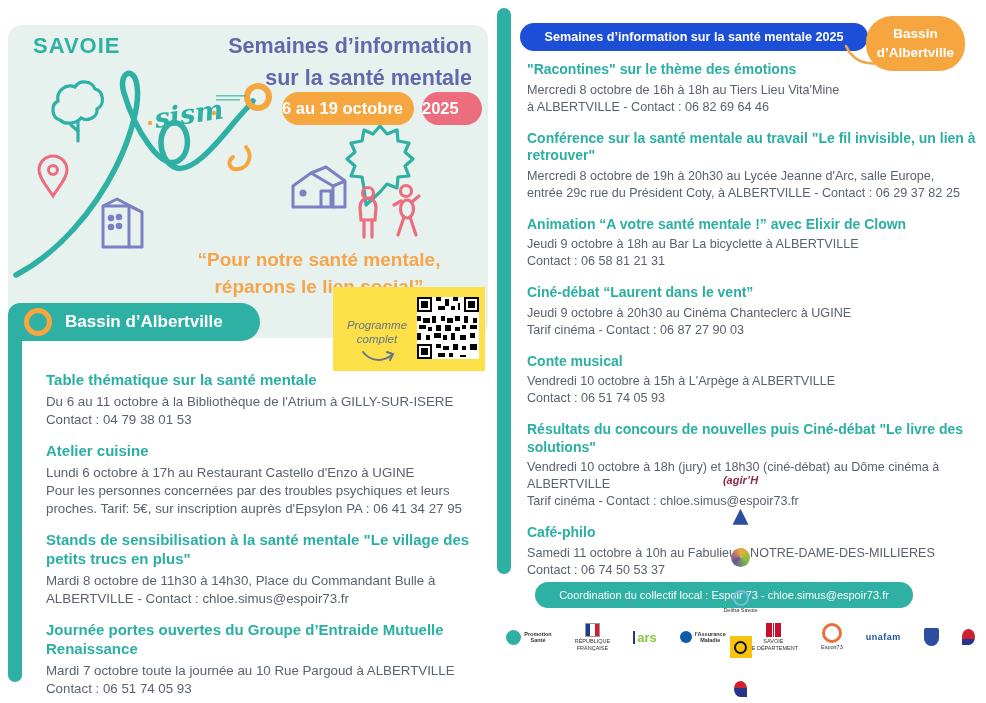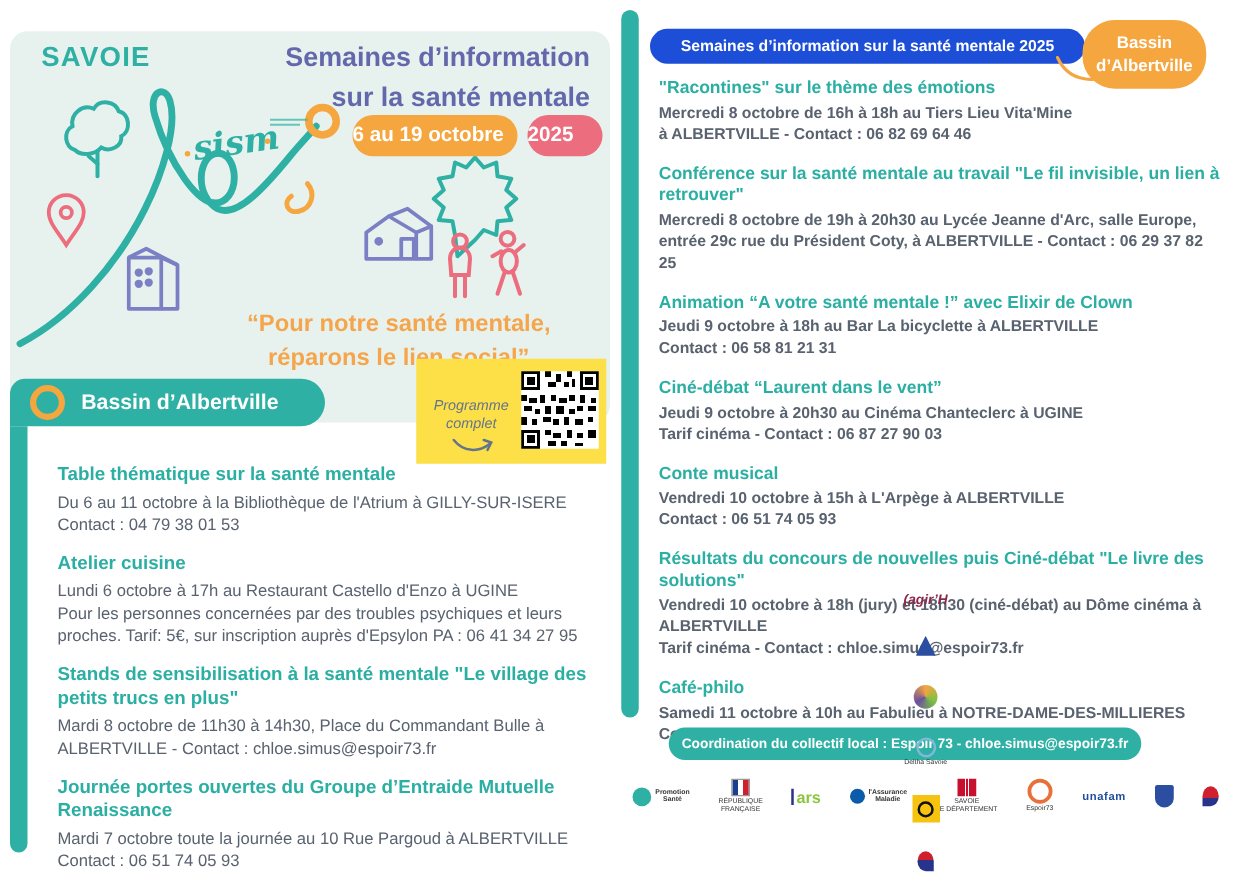--- a/index.html
+++ b/index.html
@@ -33,22 +33,22 @@
   .event p{margin:0;font-size:13.3px;color:#59626f;line-height:1.36;}
 
   
   .right-bar{left:497px;top:8px;width:14px;height:566px;background:#2fb0a4;border-radius:7px;}
   .right-pill{left:520px;top:23px;width:348px;height:28px;background:#1d4ed8;border-radius:14px;color:#fff;font-weight:bold;font-size:12.6px;display:flex;align-items:center;justify-content:center;}
   .connector{left:843px;top:44px;}
   .basin-badge{left:866px;top:16px;width:99px;height:55px;background:#f5a63f;border-radius:26px;color:#fff;font-weight:bold;font-size:13.5px;line-height:1.35;display:flex;align-items:center;justify-content:center;text-align:center;}
   .events-right{left:527px;top:61px;width:452px;}
   .events-right .event{margin-bottom:14px;}
   .events-right .event h3{font-size:14px;line-height:1.25;}
-  .events-right .event p{font-size:12.6px;line-height:1.35;font-weight:bold;}
-  .coord-pill{left:535px;top:582px;width:378px;height:26px;background:#2fb0a4;border-radius:13px;color:#fff;font-weight:bold;font-size:11px;display:flex;align-items:center;justify-content:center;}
+  .events-right .event p{font-size:12.6px;line-height:1.35;}
+  .coord-pill{left:535px;top:582px;width:378px;height:26px;background:#2fb0a4;border-radius:13px;color:#fff;font-weight:normal;font-size:11px;display:flex;align-items:center;justify-content:center;}
 
   
   .logos-row{left:503px;width:475px;display:flex;align-items:center;justify-content:center;gap:23px;}
   .row1{top:618px;height:38px;}
   .row2{top:656px;height:42px;flex-direction:column;}
   .logo{display:flex;flex-direction:column;align-items:center;justify-content:center;gap:1px;text-align:center;}
   .logo .lbl{font-size:5.5px;color:#333;line-height:1.15;}
   .mk{display:block;}
   .mk-swirl{width:15px;height:15px;border-radius:50%;background:#2fb0a4;}
   .lbl-blue{color:#2456a4;font-weight:bold;font-size:6px;}

